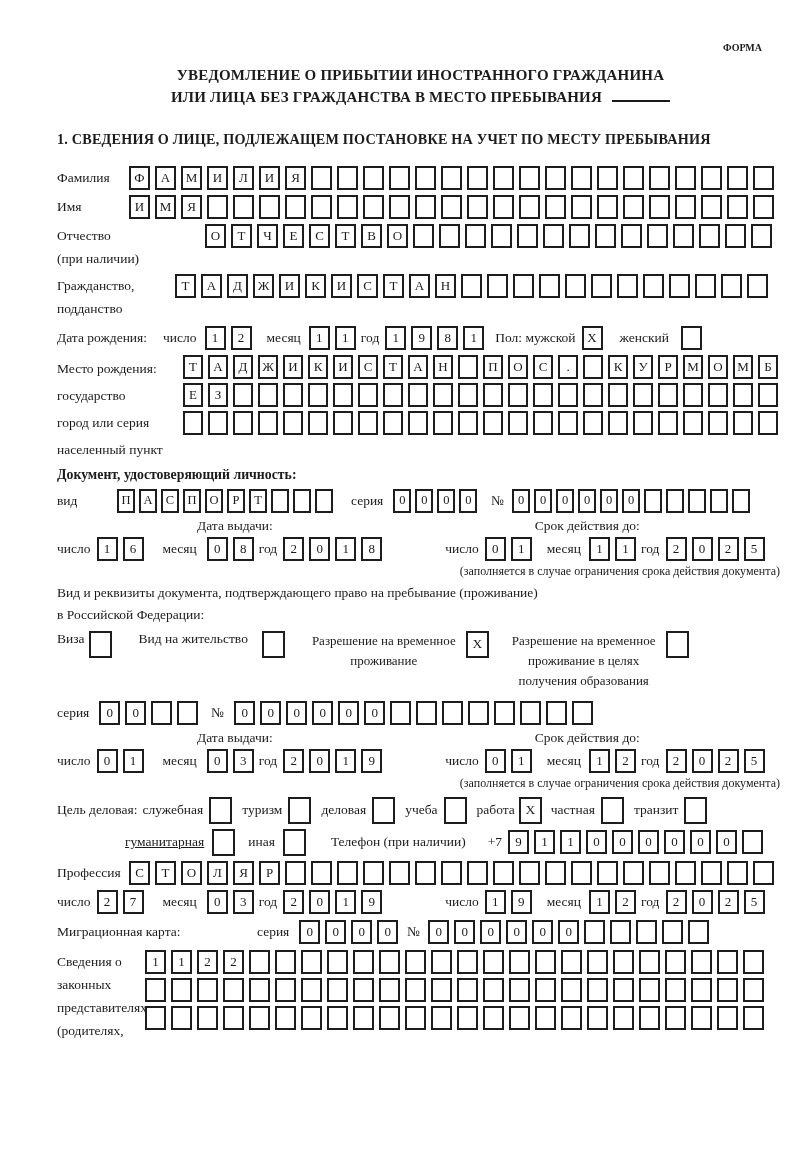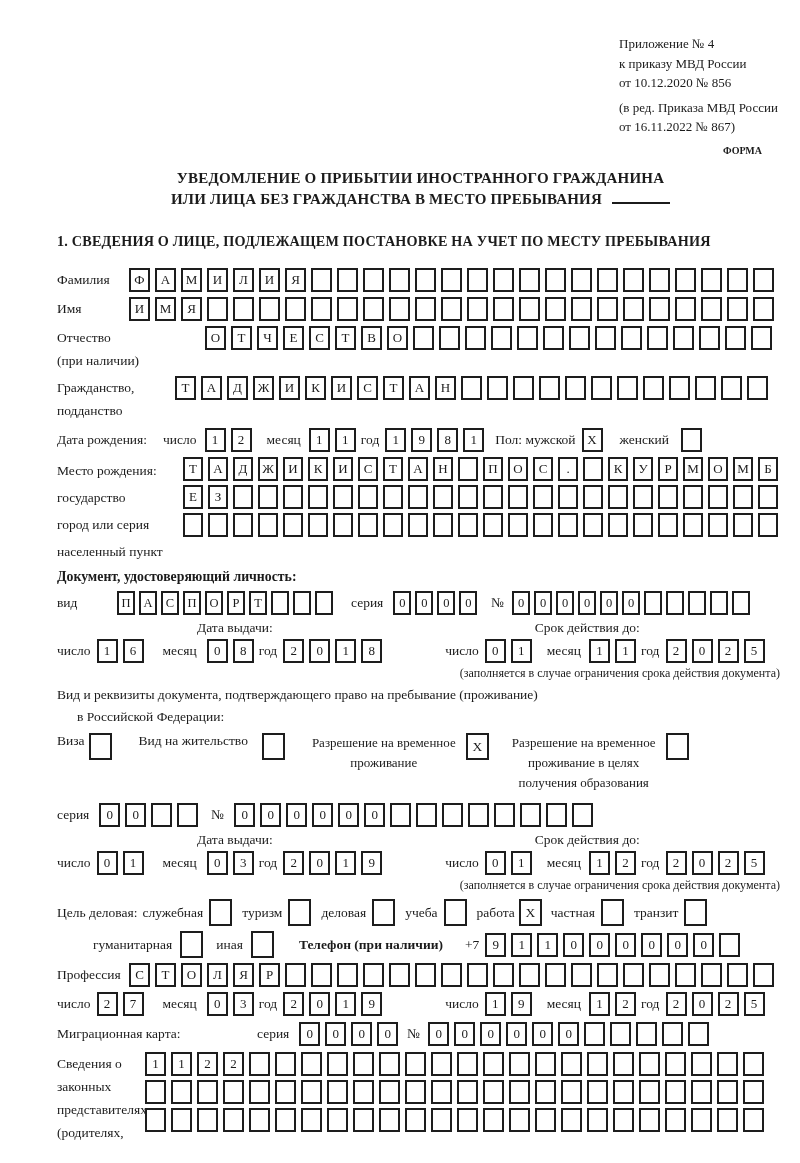--- a/index.html
+++ b/index.html
@@ -42,27 +42,20 @@
   .fine{font-size:12px;}
   .fine.right{text-align:right;padding-right:4px;margin:-2px 0 6px 0;}
   .ctr{text-align:center;font-size:13px;line-height:1.55;flex:none;}
   .mt6{margin-top:6px;}
 </style>
 </head>
 <body>
 
 <div class="page">
 
-  <div class="hdr">
-    <div>Приложение № 4</div>
-    <div>к приказу МВД России</div>
-    <div>от 10.12.2020 № 856</div>
-    <div class="ed">(в ред. Приказа МВД России</div>
-    <div>от 16.11.2022 № 867)</div>
-  </div>
   <div class="forma">ФОРМА</div>
 
   <div class="title">
     <div>УВЕДОМЛЕНИЕ О ПРИБЫТИИ ИНОСТРАННОГО ГРАЖДАНИНА</div>
     <div><span>ИЛИ ЛИЦА БЕЗ ГРАЖДАНСТВА В МЕСТО ПРЕБЫВАНИЯ</span><span class="uline"></span></div>
   </div>
 
   <div class="sec1" style="margin-bottom:18px;">1. СВЕДЕНИЯ О ЛИЦЕ, ПОДЛЕЖАЩЕМ ПОСТАНОВКЕ НА УЧЕТ ПО МЕСТУ ПРЕБЫВАНИЯ</div>
 
   <div class="row">
@@ -385,21 +378,21 @@
     <span class="boxes">
         <span class="cell">2</span>
         <span class="cell">0</span>
         <span class="cell">2</span>
         <span class="cell">5</span>
       </span>
   </div>
   <div class="fine right">(заполняется в случае ограничения срока действия документа)</div>
 
   <div class="lbl" style="margin-top:2px;">Вид и реквизиты документа, подтверждающего право на пребывание (проживание)</div>
-  <div class="lbl" style="margin-top:6px;margin-bottom:8px;margin-left:20px;">в Российской Федерации:</div>
+  <div class="lbl" style="margin-top:6px;margin-bottom:8px;">в Российской Федерации:</div>
 
   <div class="row start">
     <span class="lbl" style="margin-right:4px;">Виза</span>
     <span class="boxes chk">
         <span class="cell"></span>
       </span>
     <span class="lbl" style="margin-left:22px;margin-right:14px;">Вид на жительство</span>
     <span class="boxes chk">
         <span class="cell"></span>
       </span>
@@ -517,29 +510,29 @@
     <span class="boxes chk">
         <span class="cell"></span>
       </span>
     <span class="lbl" style="margin-left:5px;margin-right:6px;">транзит</span>
     <span class="boxes chk">
         <span class="cell"></span>
       </span>
   </div>
 
   <div class="row">
-    <span class="lbl" style="margin-left:36px;margin-right:8px;">гуманитарная</span>
+    <span class="lbl" style="margin-left:68px;margin-right:8px;text-decoration:underline;">гуманитарная</span>
     <span class="boxes chk">
         <span class="cell"></span>
       </span>
     <span class="lbl" style="margin-left:8px;margin-right:8px;">иная</span>
     <span class="boxes chk">
         <span class="cell"></span>
       </span>
-    <span class="lbl" style="margin-left:20px;font-weight:bold;">Телефон (при наличии)</span>
+    <span class="lbl" style="margin-left:20px;">Телефон (при наличии)</span>
     <span class="lbl" style="margin-left:22px;margin-right:6px;">+7</span>
     <span class="boxes">
         <span class="cell">9</span>
         <span class="cell">1</span>
         <span class="cell">1</span>
         <span class="cell">0</span>
         <span class="cell">0</span>
         <span class="cell">0</span>
         <span class="cell">0</span>
         <span class="cell">0</span>

